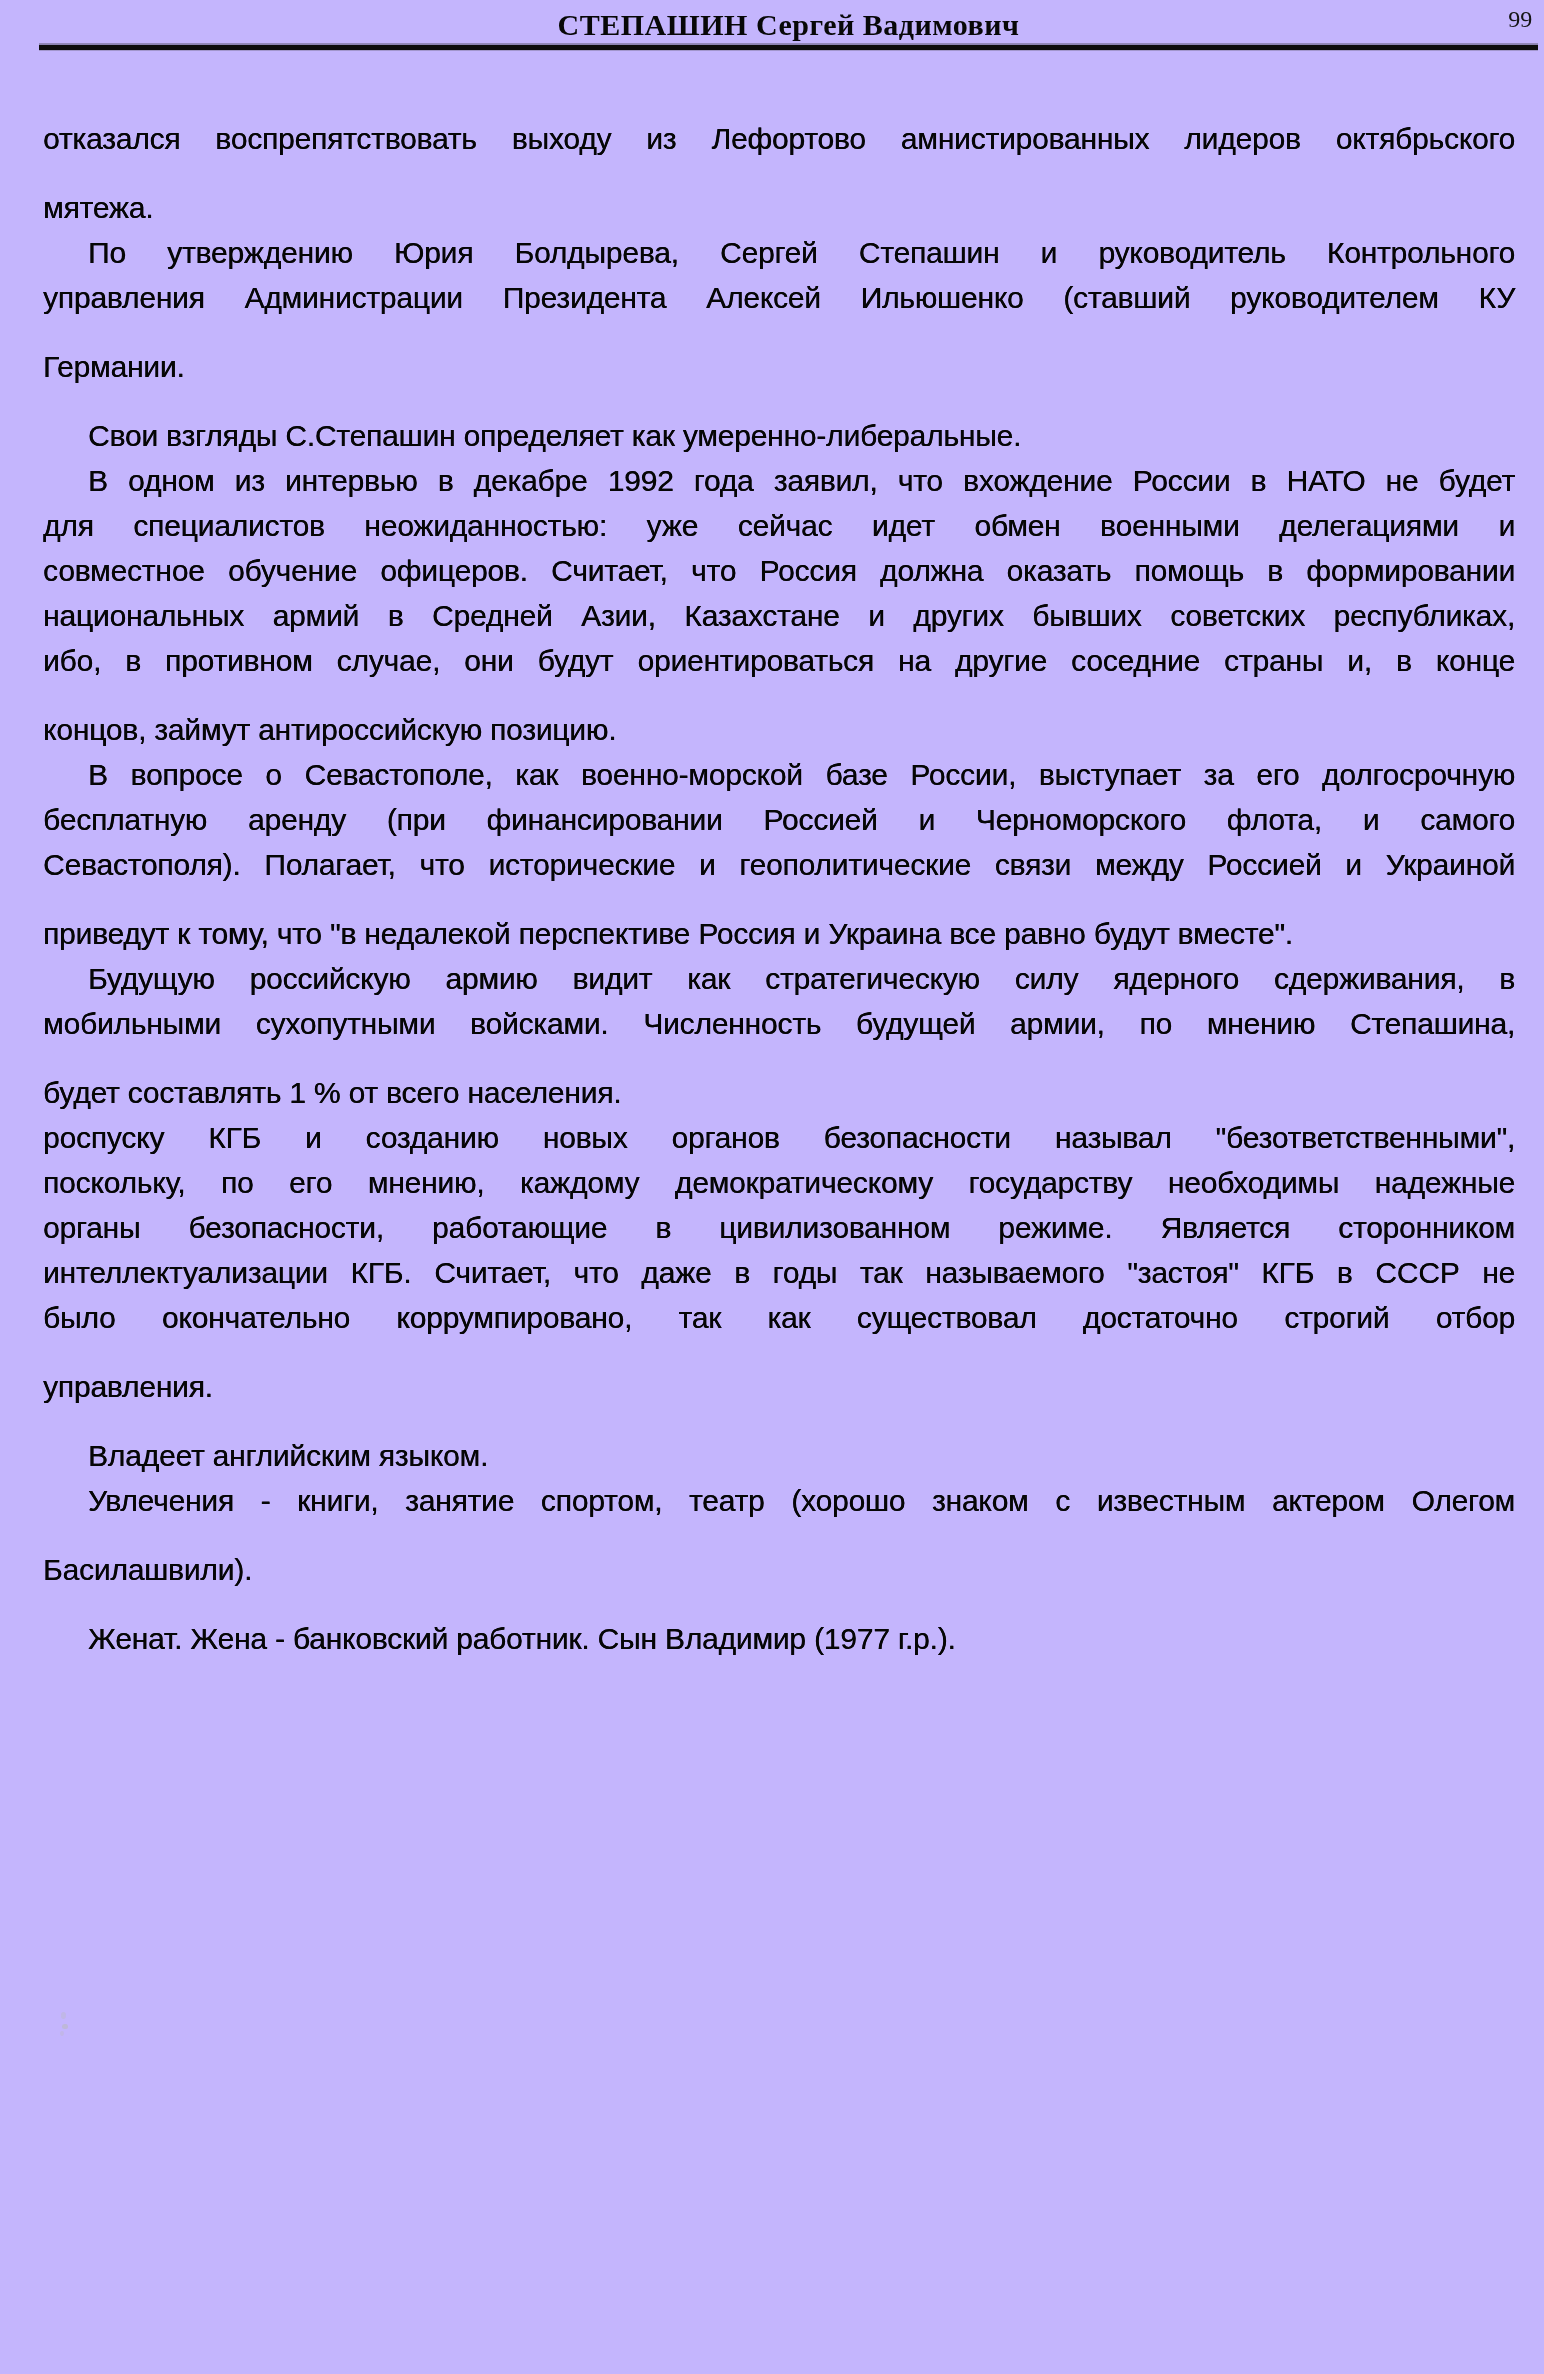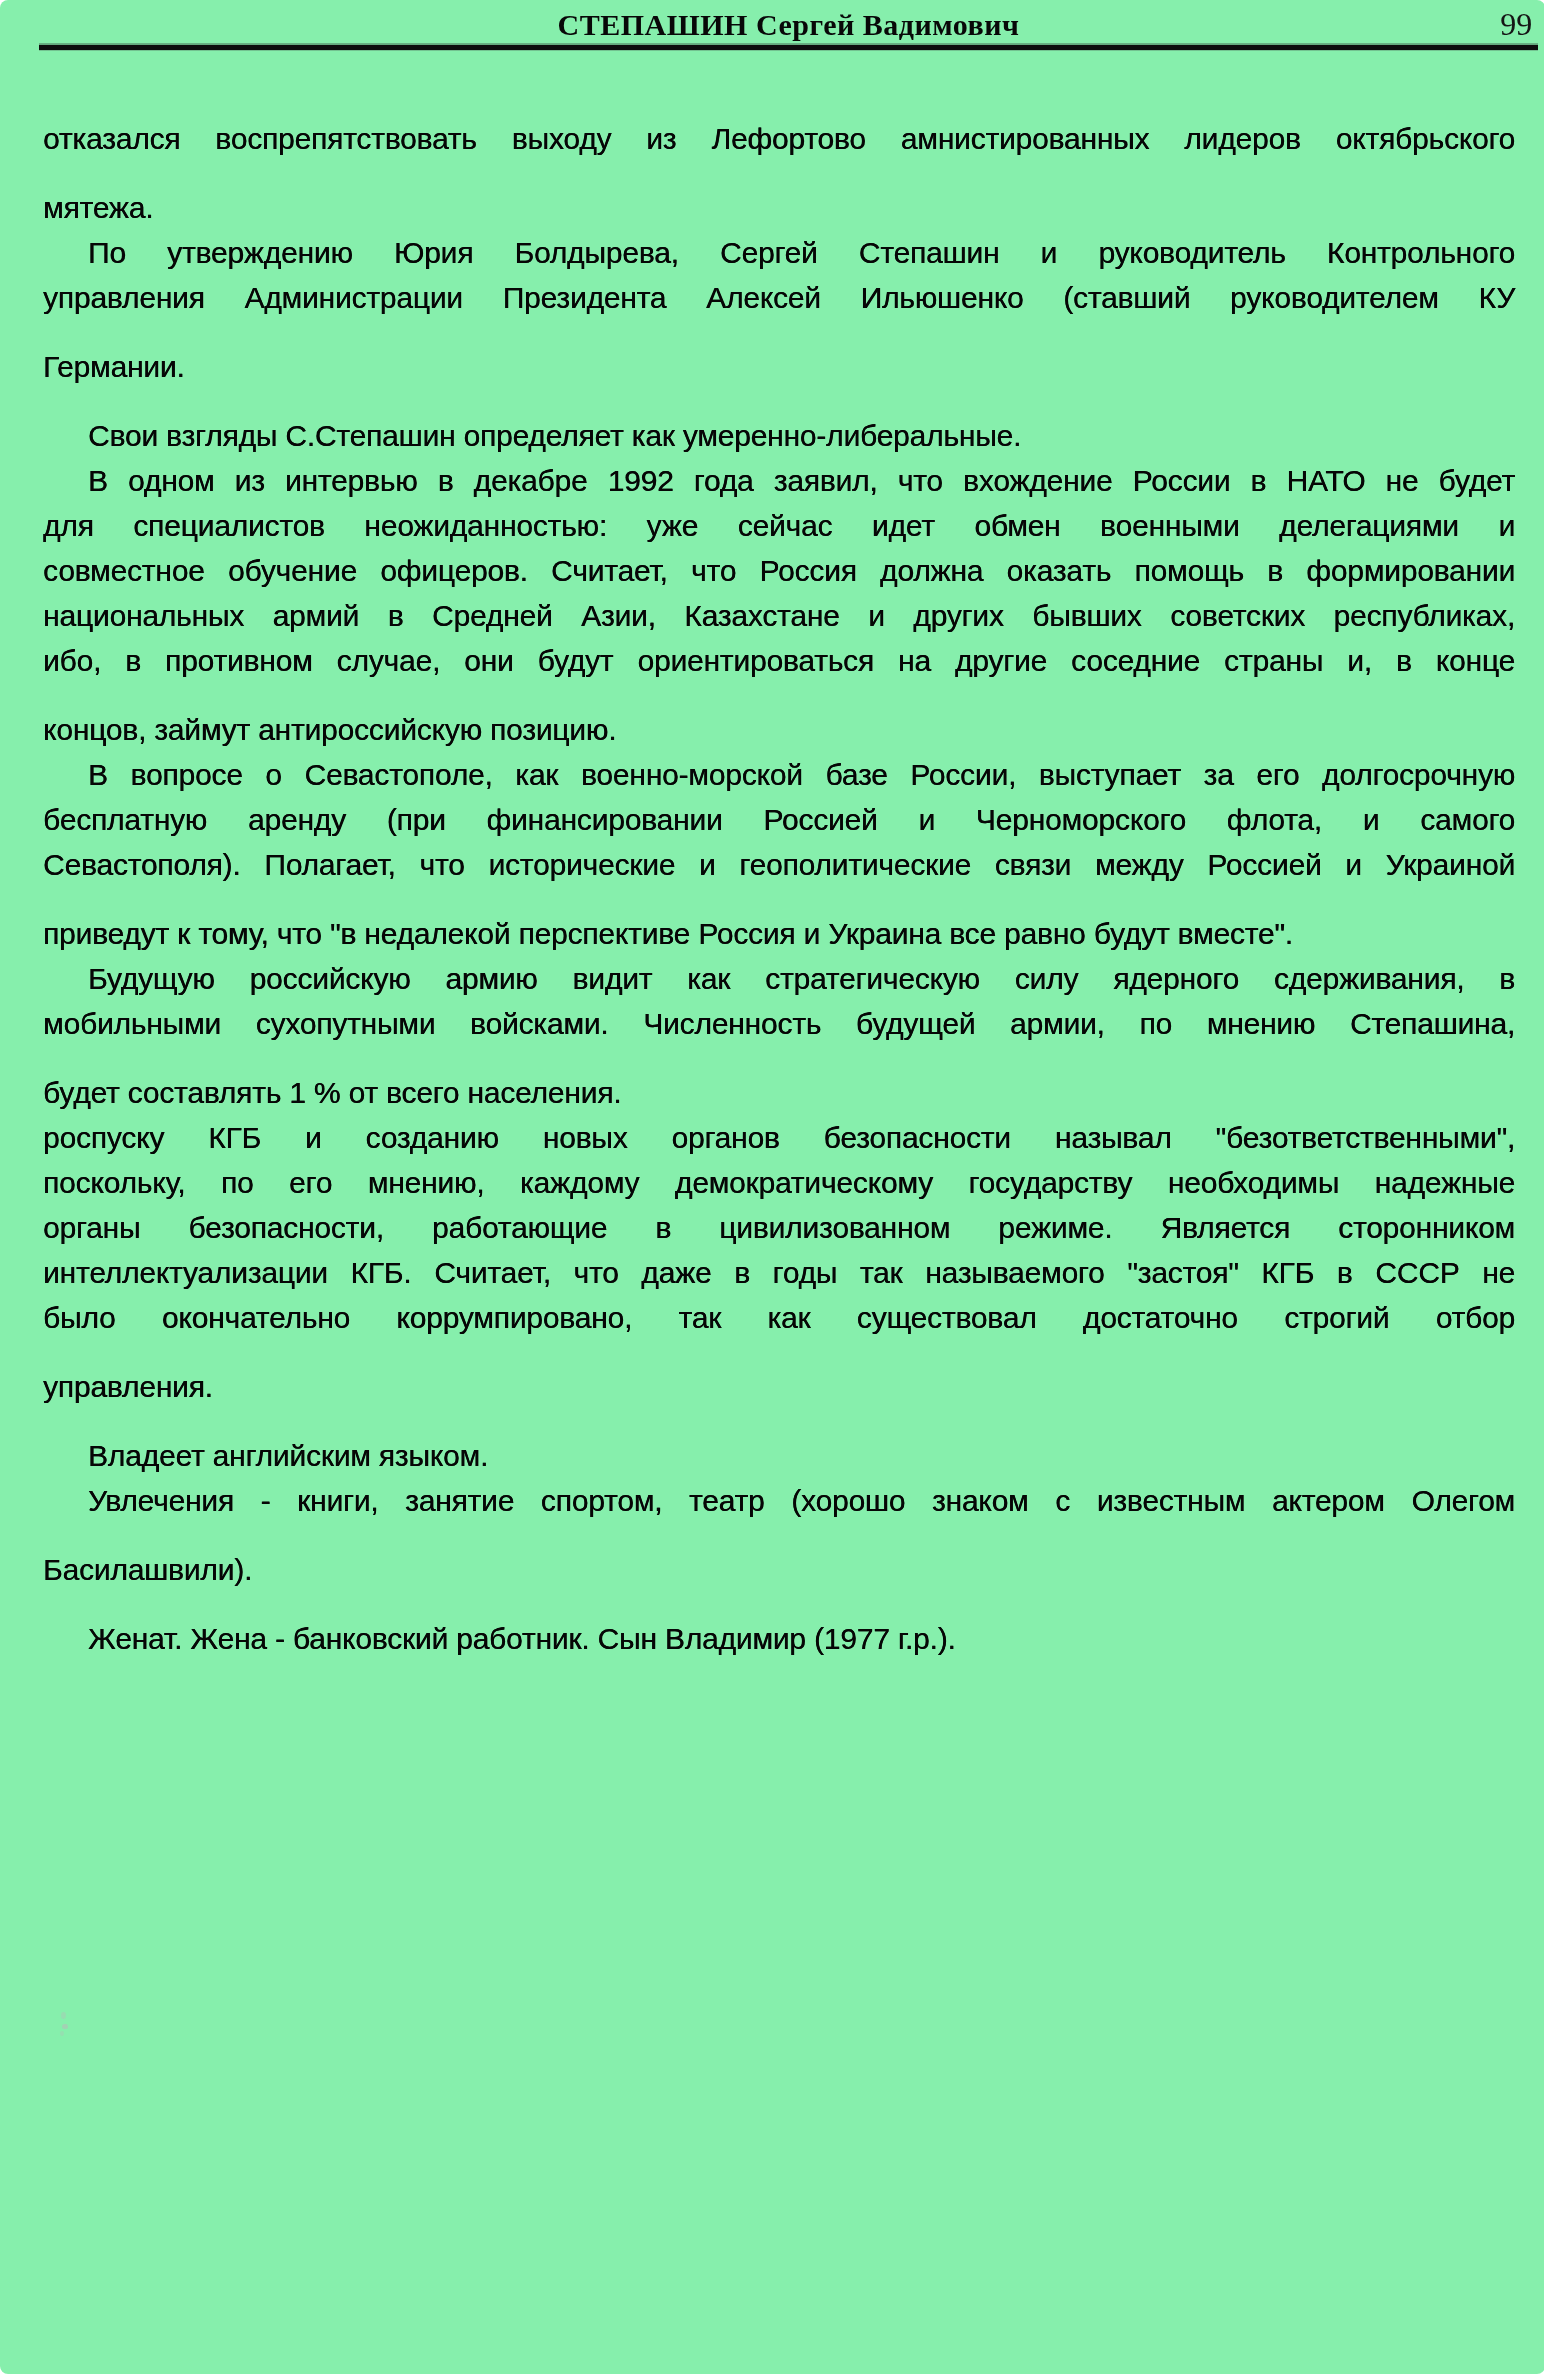--- a/index.html
+++ b/index.html
@@ -4,24 +4,23 @@
 <style>
   html, body {
     margin: 0;
     padding: 0;
     background: #ffffff;
   }
   .page {
     position: relative;
     width: 1545px;
     height: 2374px;
-    background: #86efac;
+    background: #c4b5fd;
     overflow: hidden;
     color: #0b0b0b;
-    border-radius: 8px;
   }
   
   .header-row {
     position: absolute;
     left: 39px;
     top: 7.7px;
     width: 1499px;
     height: 39px;
   }
   .page-title {
@@ -35,21 +34,21 @@
     font-size: 30px;
     letter-spacing: 0.5px;
     white-space: nowrap;
     color: #080808;
   }
   .page-number {
     position: absolute;
     right: 5.8px;
     top: -1.9px;
     font-family: "Liberation Serif", serif;
-    font-size: 32px;
+    font-size: 24px;
     font-weight: normal;
     color: #151515;
   }
   .header-rule {
     position: absolute;
     left: 39px;
     top: 45px;
     width: 1499px;
     height: 4.8px;
     background: #0d0d0d;

